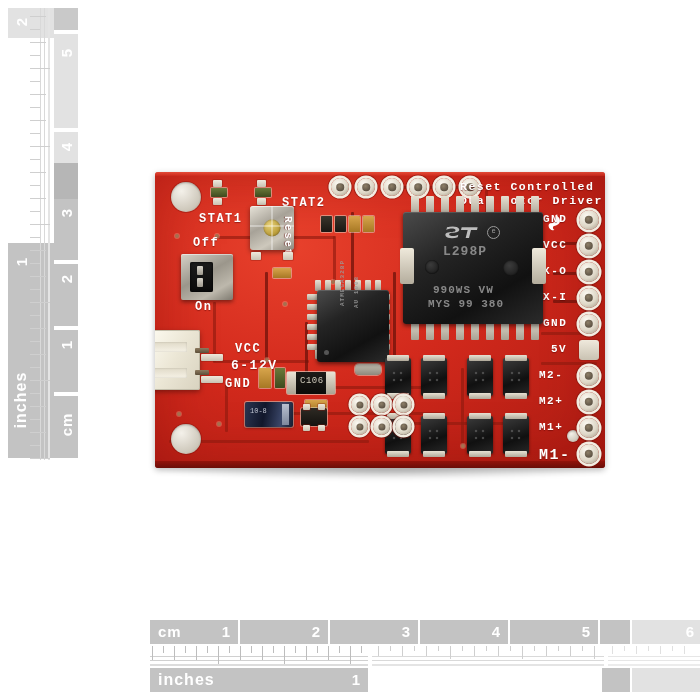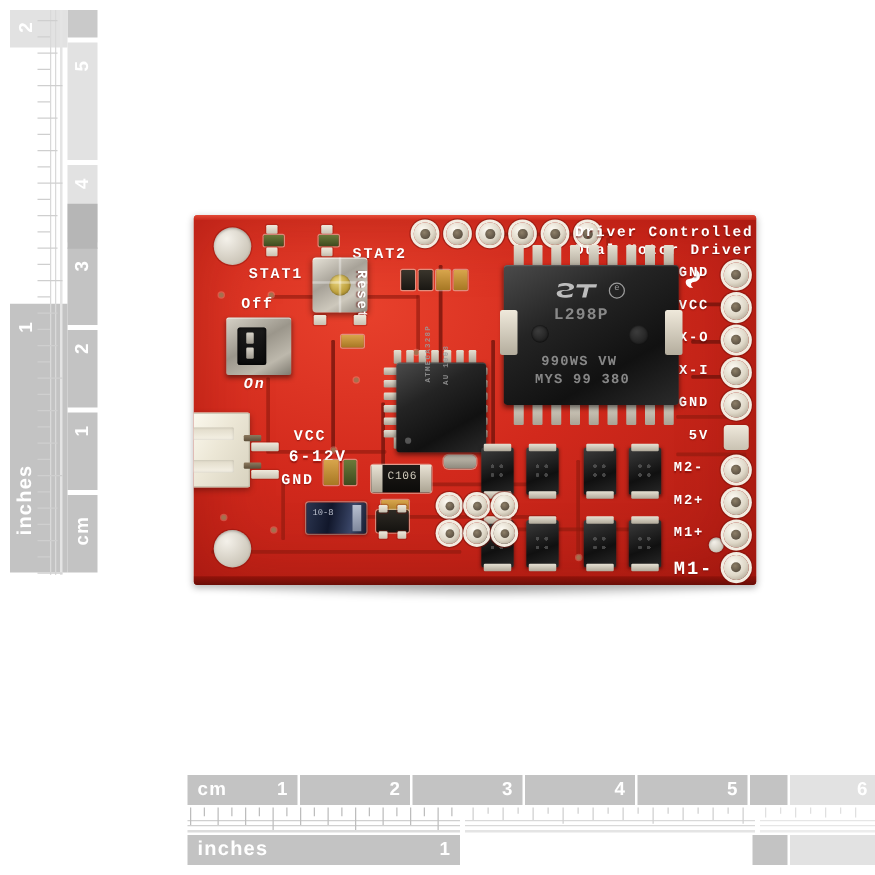--- a/index.html
+++ b/index.html
@@ -160,21 +160,21 @@
     position:absolute;left:90px;top:230px;width:48px;height:25px;border-radius:2px;
     background:linear-gradient(100deg,#2b3550,#11172b 40%,#3a4668 75%,#171d30);
     box-shadow:0 1px 3px rgba(0,0,0,.5), 0 0 0 1px rgba(235,230,215,.55);
   }
   .elcap .stripe{position:absolute;right:4px;top:2px;width:7px;height:21px;
                  background:linear-gradient(#cfd6e4,#8d96aa);opacity:.85;}
   .elcap .txt{position:absolute;left:5px;top:5px;color:#cfd4e0;font-size:7px;
               font-family:"Liberation Mono",monospace;opacity:.9;letter-spacing:0;}
 
   .c106{
-    position:absolute;left:142px;top:200px;width:48px;height:22px;border-radius:2px;
+    position:absolute;left:132px;top:200px;width:48px;height:22px;border-radius:2px;
     background:linear-gradient(#1d1b18,#0c0b09);
     box-shadow:0 0 0 1px rgba(235,230,215,.6);
     text-align:right;
   }
   .c106 .lab{position:absolute;left:13px;top:4px;color:#cfcabb;font-size:9px;
              font-family:"Liberation Mono",monospace;letter-spacing:.5px;}
   .c106 .endc{position:absolute;top:0;width:9px;height:22px;
               background:linear-gradient(#e9e3d5,#aba493);}
 
   .flame{position:absolute;width:14px;height:17px;}
@@ -322,21 +322,21 @@
     <div class="hole" style="left:254px;top:6px;width:18px;height:18px;">
         <span class="bore"></span>
       </div>
     <div class="hole" style="left:280px;top:6px;width:18px;height:18px;">
         <span class="bore"></span>
       </div>
     <div class="hole" style="left:306px;top:6px;width:18px;height:18px;">
         <span class="bore"></span>
       </div>
 
-    <div class="silk" style="left:305px;top:8px;font-size:11.5px;">Driver Controlled</div>
+    <div class="silk" style="left:305px;top:8px;font-size:11.5px;">Reset Controlled</div>
     <div class="silk" style="left:305px;top:22px;font-size:11.5px;">Dual Motor Driver</div>
 
     <svg class="flame" viewBox="0 0 30 38" style="left:393px;top:42px;">
       <path d="M20 0 C12 7, 22 11, 14 18 C9 22, 3 19, 1 24 C-1 30, 6 38, 14 36 C8 32, 9 27, 15 26 C23 25, 29 18, 25 10 C23 6, 19 5, 20 0 Z" fill="#ffffff"></path>
       <circle cx="8" cy="31" r="2.6" fill="#ffffff"></circle>
     </svg>
 
     <div class="hole" style="left:424px;top:38px;width:20px;height:20px;">
         <span class="bore"></span>
       </div>
@@ -412,21 +412,21 @@
     </div>
     <div class="switch-lugs">
       <div class="lug" style="left:12px;top:84px;"></div>
       <div class="lug" style="left:12px;top:101px;"></div>
       <div class="lug" style="left:12px;top:118px;"></div>
       <div class="lug" style="left:78px;top:84px;"></div>
       <div class="lug" style="left:78px;top:101px;"></div>
       <div class="lug" style="left:78px;top:118px;"></div>
     </div>
     <div class="silk" style="left:38px;top:64px;font-size:12px;">Off</div>
-    <div class="silk" style="left:40px;top:128px;font-size:12px;font-style:italic;">On</div>
+    <div class="silk" style="left:40px;top:128px;font-size:12px;">On</div>
 
     <div class="jst">
       <span class="bay" style="top:12px;"></span>
       <span class="bay" style="top:38px;"></span>
       <span class="pin" style="top:18px;"></span>
       <span class="pin" style="top:40px;"></span>
     </div>
     <div class="pad" style="left:46px;top:182px;width:22px;height:7px;"></div>
     <div class="pad" style="left:46px;top:204px;width:22px;height:7px;"></div>
 

